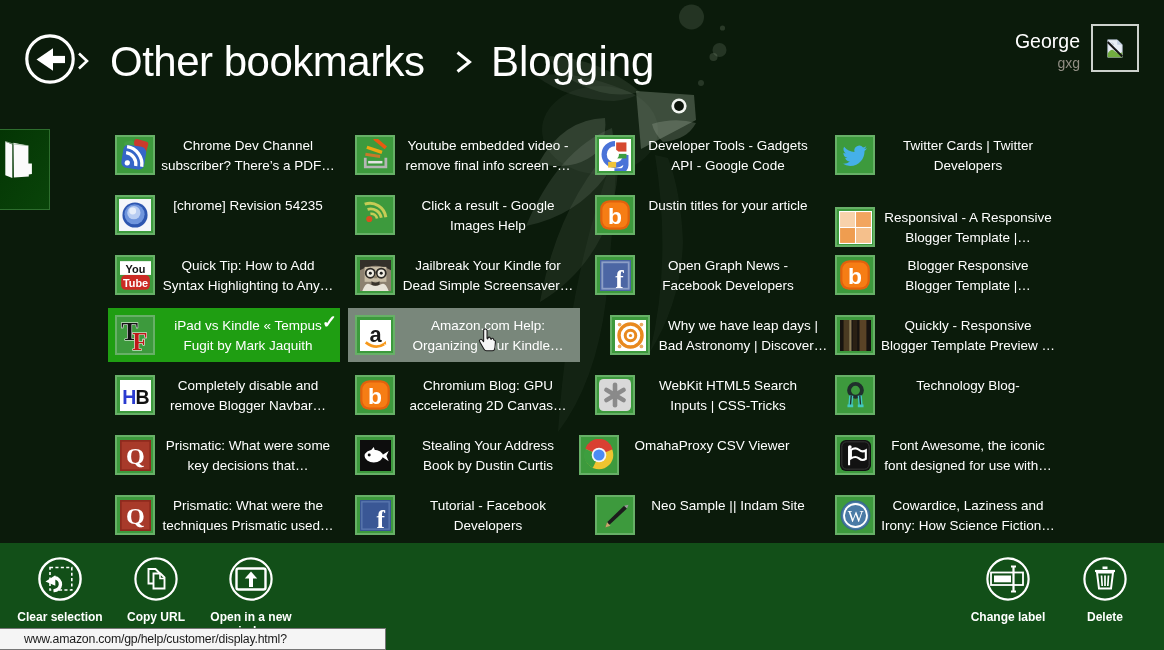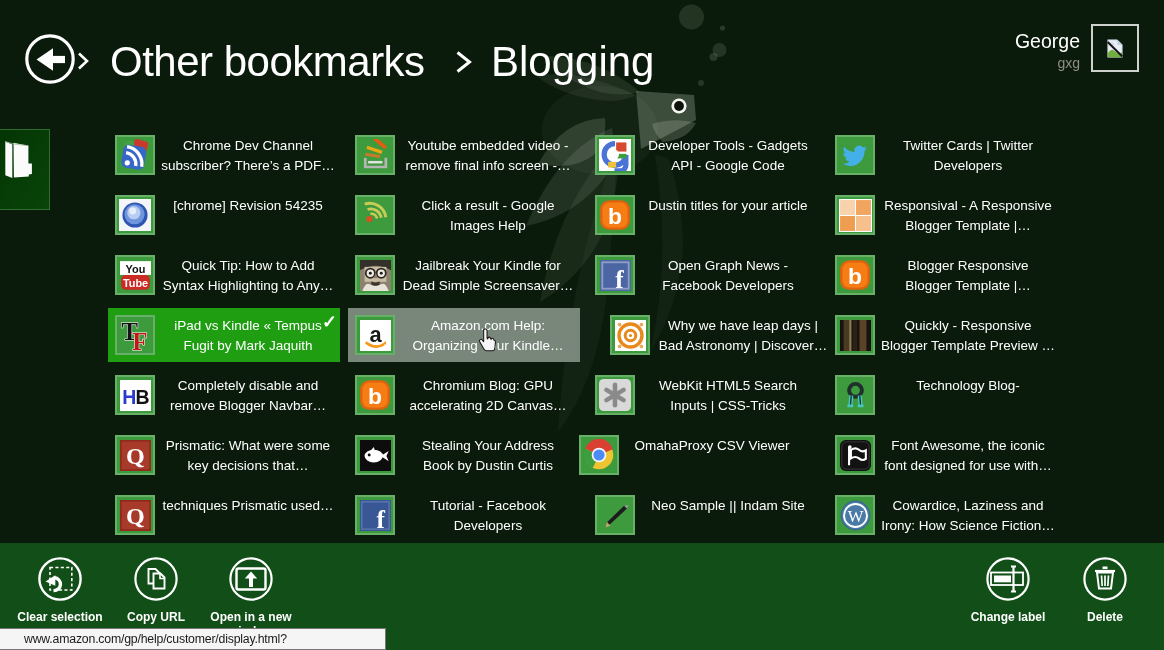--- a/index.html
+++ b/index.html
@@ -168,20 +168,21 @@
   </div>
 <div class="cell" style="left:108px;top:488px">
     <div class="tile">
       <svg width="31" height="31" viewBox="0 0 27 27">
 <rect x="0" y="0" width="27" height="27" fill="#8e2a1e"></rect>
 <rect x="1.5" y="1.5" width="24" height="24" fill="#a83a2a"></rect>
 <text x="13.5" y="21" font-family="Liberation Serif,serif" font-size="21" font-weight="bold" fill="#fff" text-anchor="middle">Q</text>
 </svg>
     </div>
     <div class="txt">
+      <div class="l">Prismatic: What were the</div>
       <div class="l">techniques Prismatic used…</div>
     </div>
   </div>
 <div class="cell" style="left:348px;top:128px">
     <div class="tile">
       <svg width="32" height="32" viewBox="0 0 28 28">
 <path d="M5.5 16.5 V24.5 H23.5 V16.5" fill="none" stroke="#b5b5b5" stroke-width="2.4"></path>
 <rect x="8" y="19.2" width="12.5" height="2.2" fill="#e2e2e2"></rect>
 <rect x="5.5" y="13" width="13" height="2.6" fill="#c8792a" transform="rotate(9 12 14.3)"></rect>
 <rect x="6.5" y="8" width="14" height="2.9" fill="#eca812" transform="rotate(19 13.5 9.5)"></rect>
@@ -387,21 +388,21 @@
     <div class="tile">
       <svg width="30" height="30" viewBox="0 0 30 30">
 <path d="M27 8.2c-.9.4-1.9.7-2.9.8 1-.6 1.8-1.6 2.2-2.8-1 .6-2.1 1-3.2 1.2a5 5 0 0 0-8.6 4.6A14.3 14.3 0 0 1 4.1 6.7a5 5 0 0 0 1.6 6.7c-.8 0-1.6-.2-2.3-.6v.1a5 5 0 0 0 4 4.9 5 5 0 0 1-2.2.1 5 5 0 0 0 4.7 3.5A10.1 10.1 0 0 1 2.5 23.6 14.2 14.2 0 0 0 10.2 26c9.2 0 14.3-7.7 14.3-14.3v-.7c1-.7 1.8-1.6 2.5-2.8z" fill="#45b0e8"></path>
 </svg>
     </div>
     <div class="txt">
       <div class="l">Twitter Cards | Twitter</div>
       <div class="l">Developers</div>
     </div>
   </div>
-<div class="cell" style="left:828px;top:188px">
+<div class="cell" style="left:828px;top:200px">
     <div class="tile">
       <svg width="33" height="33" viewBox="0 0 31 31">
 <rect x="0" y="0" width="31" height="31" fill="#fff"></rect>
 <rect x="1" y="1" width="14" height="14" fill="#f8d2ab"></rect>
 <rect x="16" y="1" width="14" height="14" fill="#f2a55f"></rect>
 <rect x="1" y="16" width="14" height="14" fill="#ef9d50"></rect>
 <rect x="16" y="16" width="14" height="14" fill="#f5c08c"></rect>
 </svg>
     </div>
     <div class="txt">

